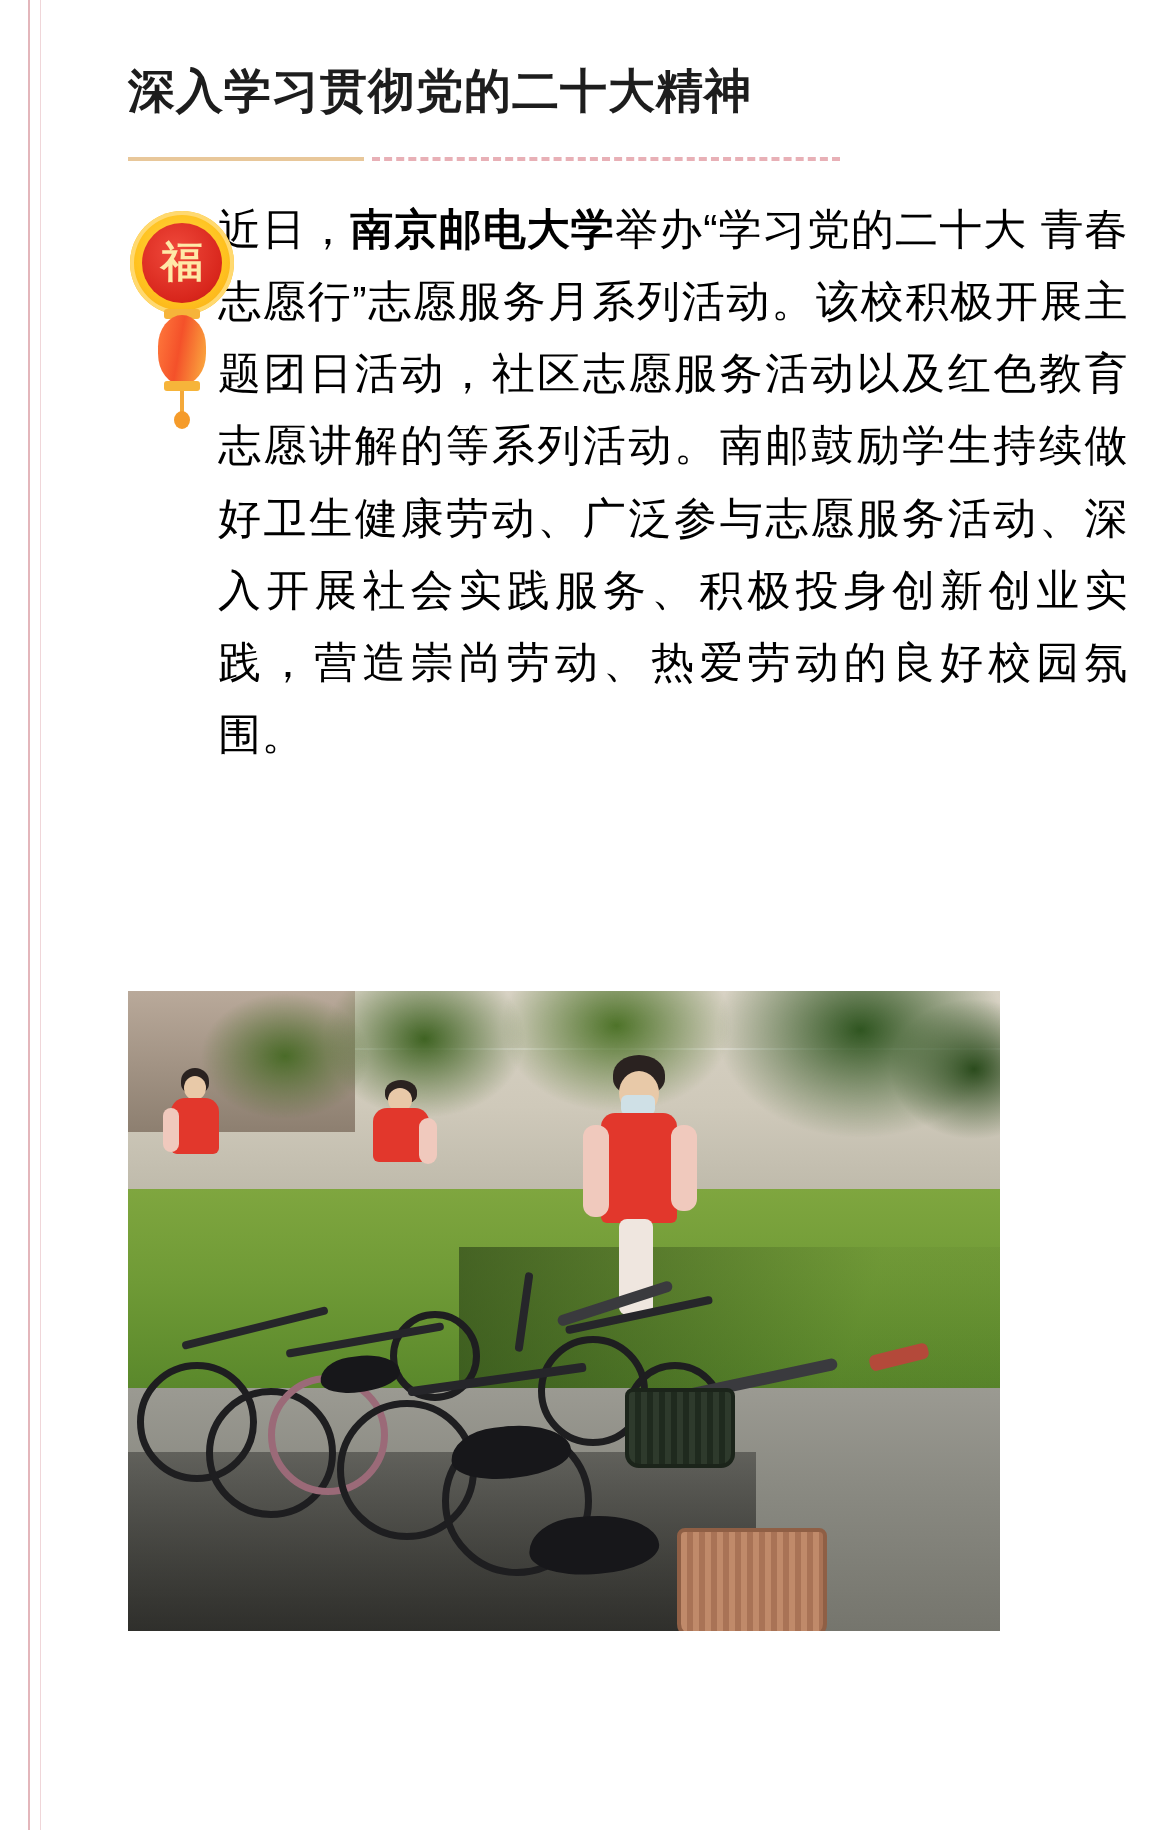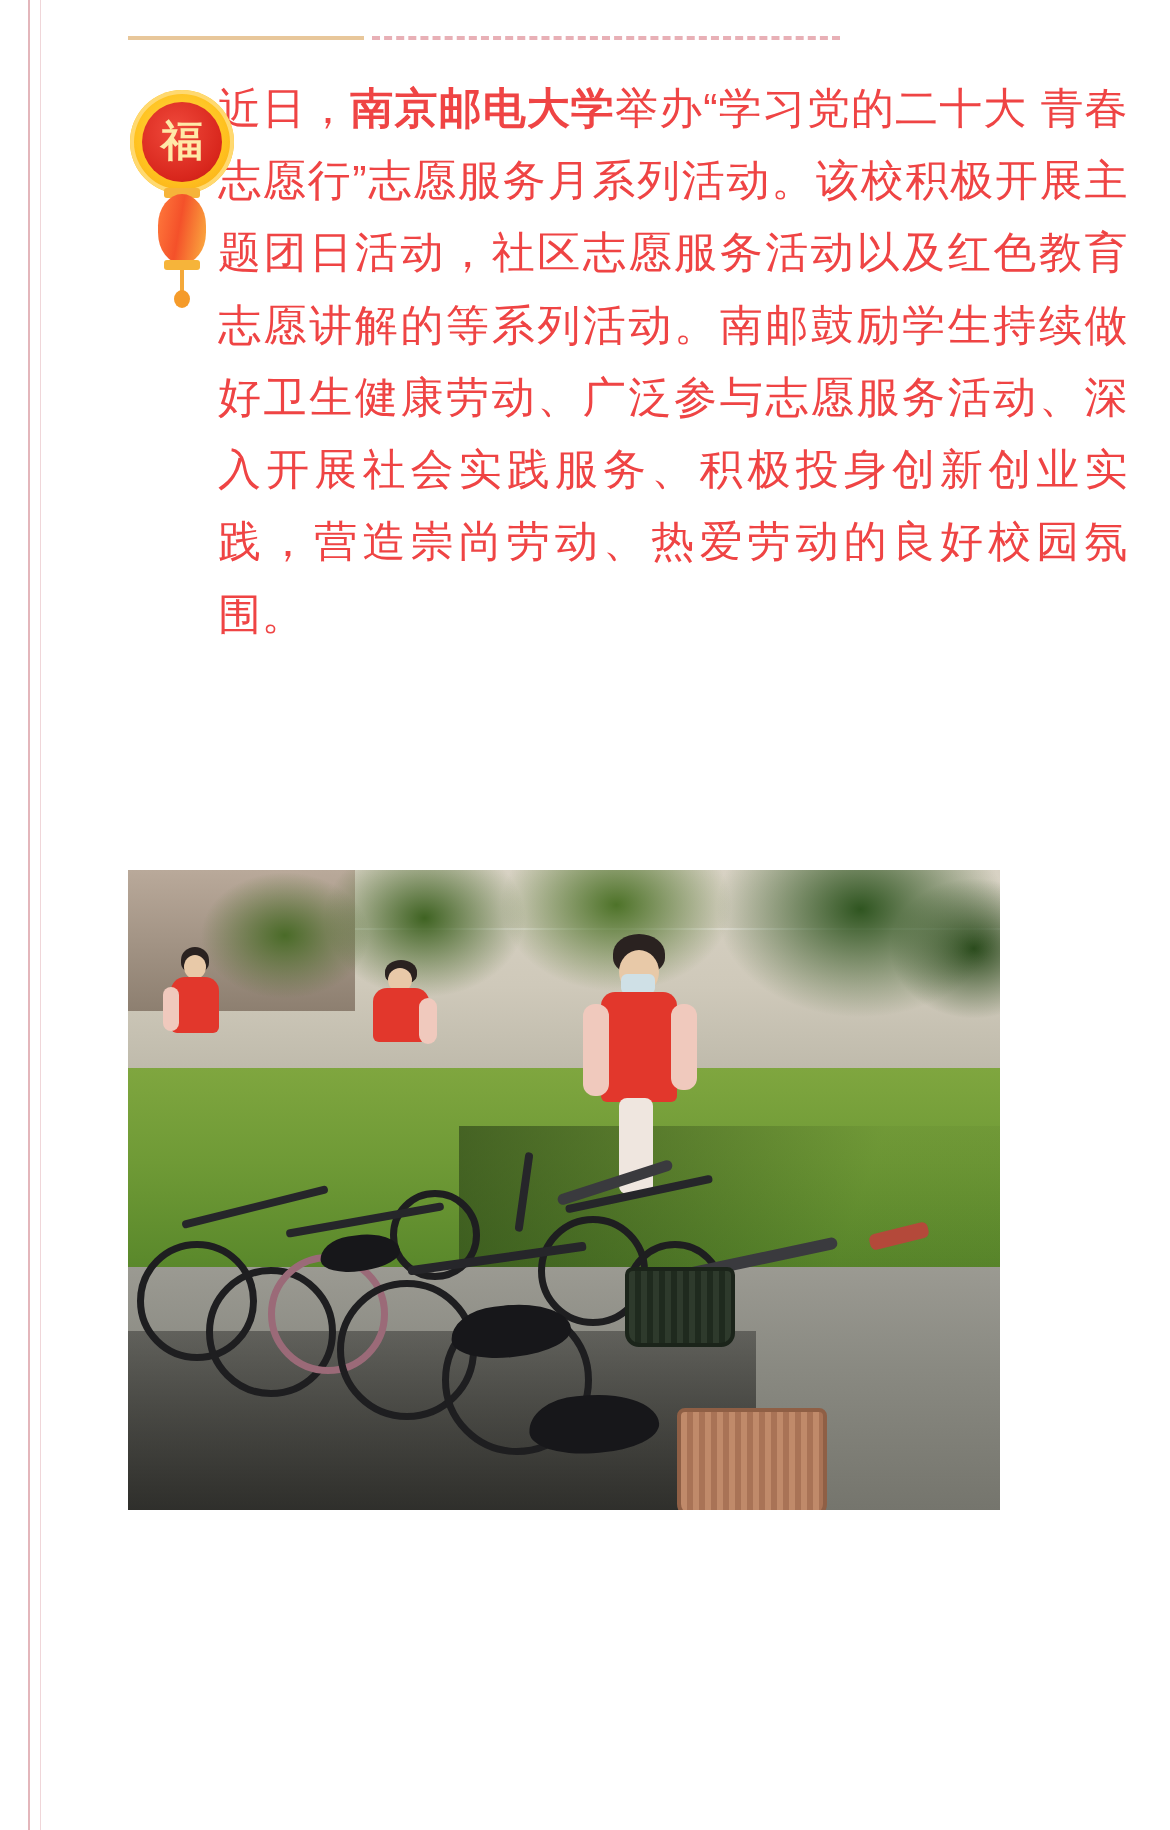--- a/index.html
+++ b/index.html
@@ -132,21 +132,21 @@
     left: 46px; top: 200px;
     width: 16px; height: 18px;
     border-radius: 50%;
     background: #f59b2a;
   }
 
   .paragraph {
     margin-left: 90px;
     font-size: 43px;
     line-height: 1.68;
-    color: #ef4444;
+    color: #000000;
     text-align: justify;
     letter-spacing: 0.5px;
   }
   .paragraph b {
     font-weight: 700;
   }
 
   
   .photo-wrap {
     margin-top: 38px;
@@ -248,20 +248,21 @@
 </head>
 <body>
 
 <div class="page">
 
   <div class="left-rule"></div>
   <div class="left-rule-2"></div>
 
   <div class="content">
 
+    <div class="heading">深入学习贯彻党的二十大精神</div>
 
     <div class="divider">
       <div class="solid"></div>
       <div class="dashed"></div>
     </div>
 
     <div class="body-row">
 
       <div class="lantern">
         <div class="glow"></div>

